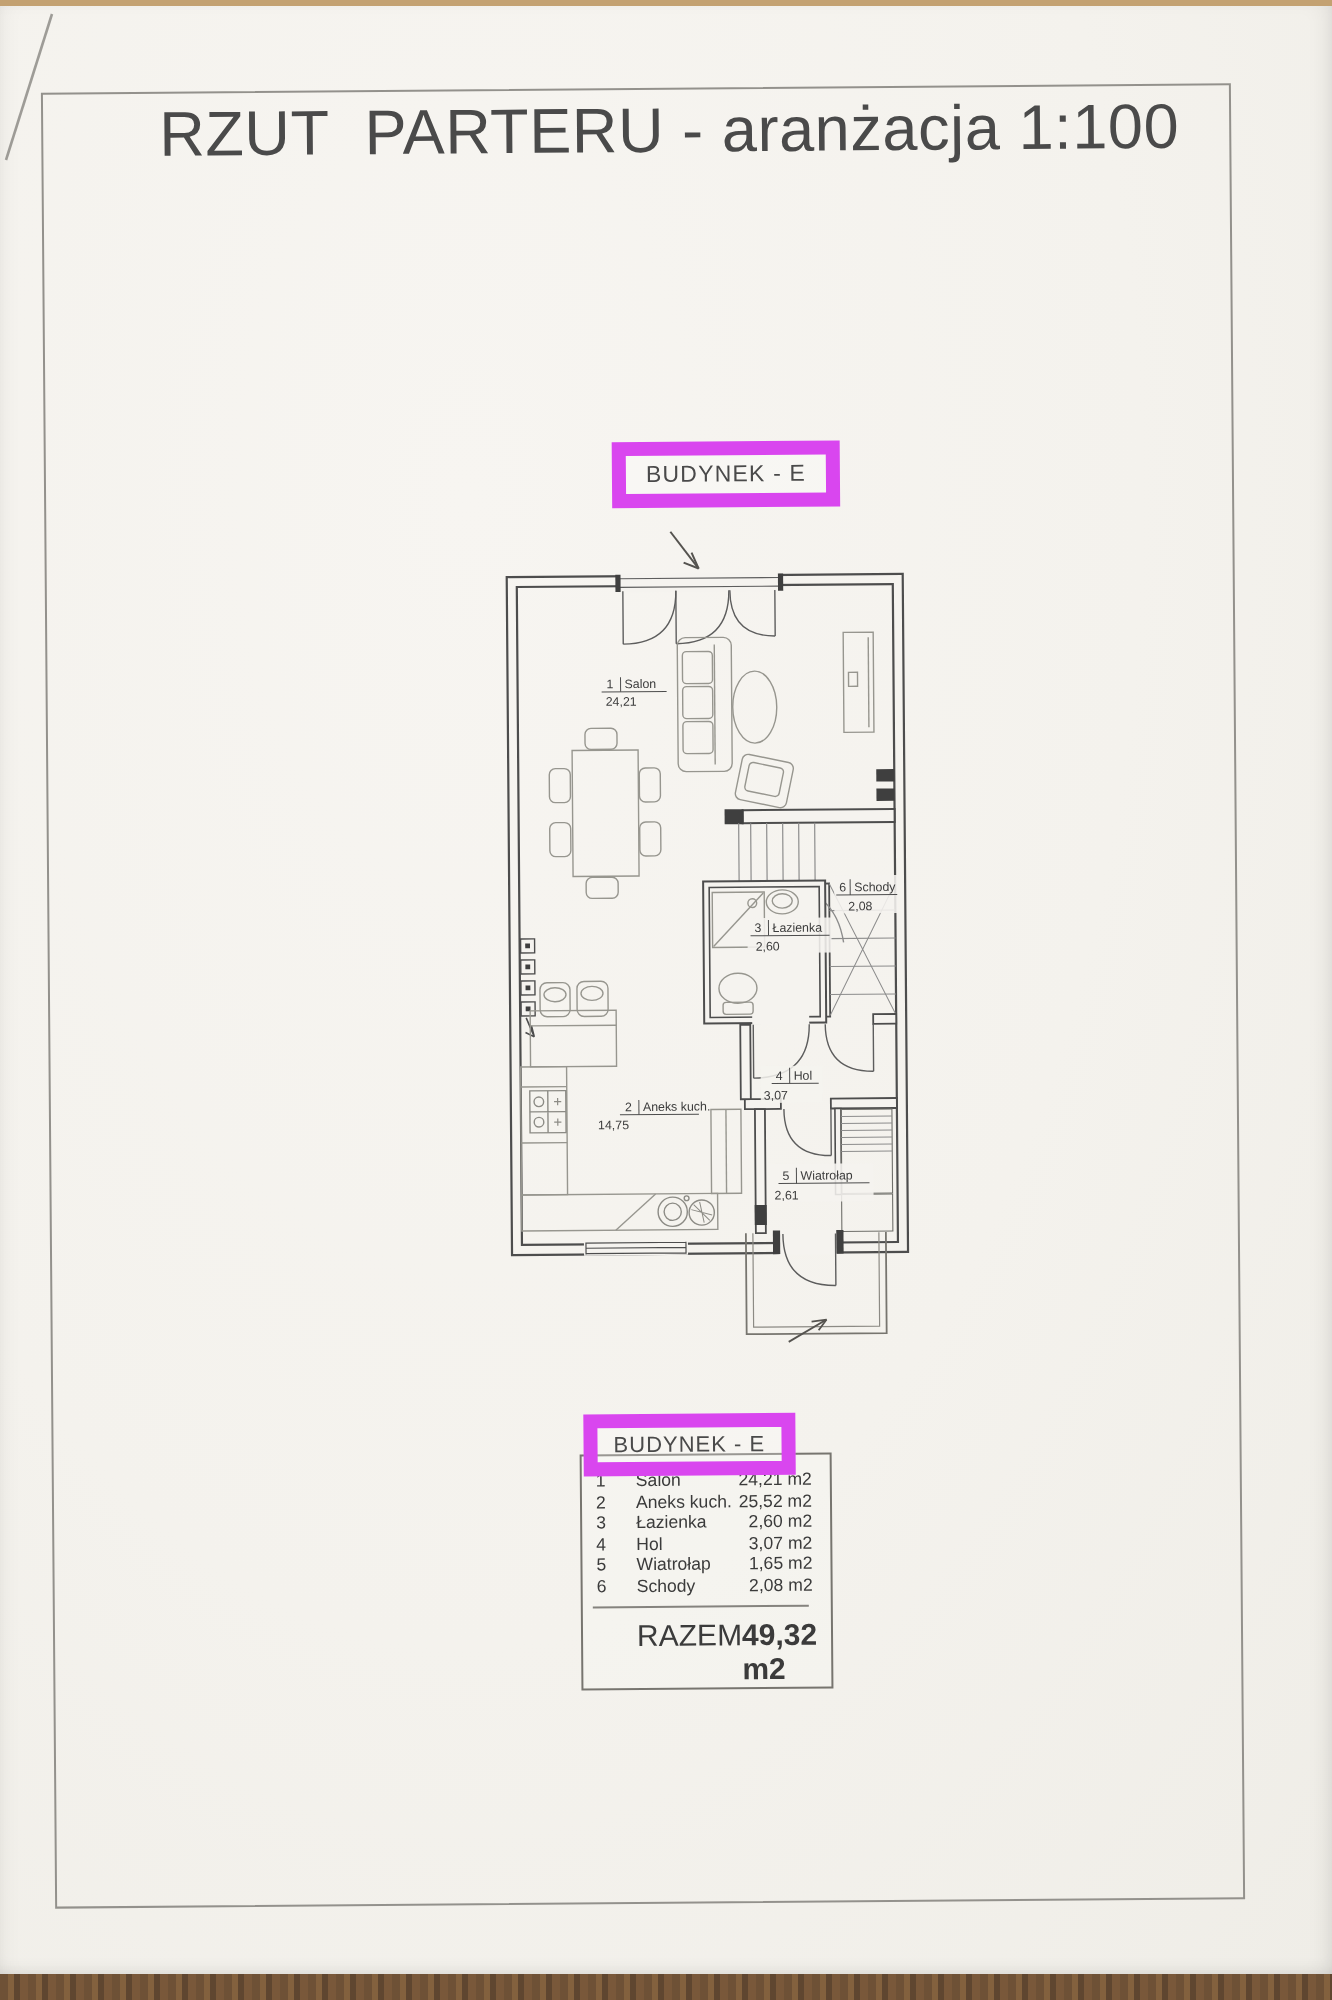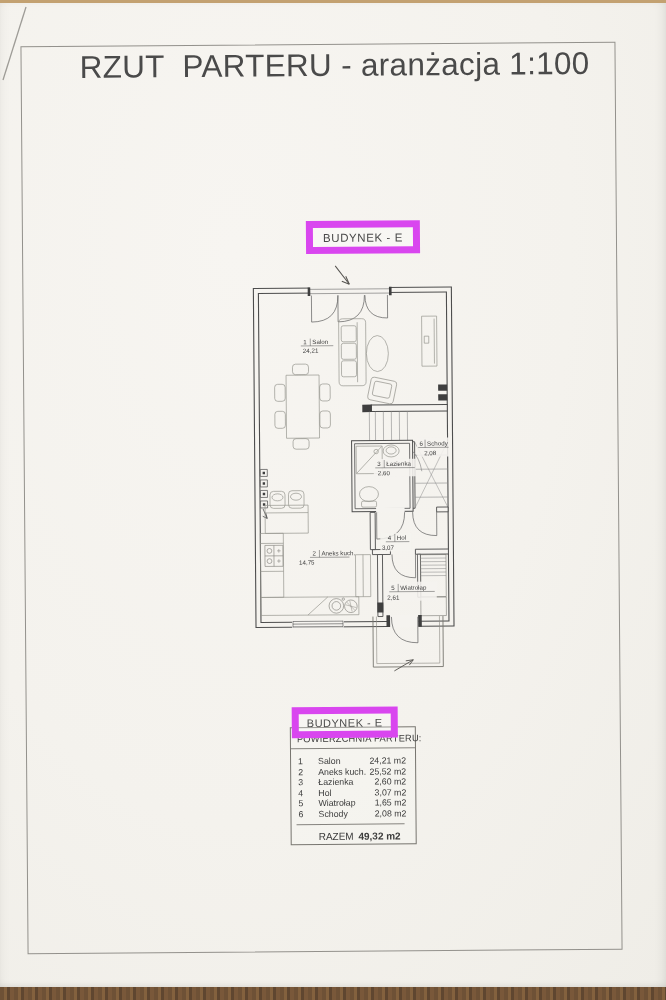--- a/index.html
+++ b/index.html
@@ -15,21 +15,21 @@
   .frame{position:absolute;left:24px;top:44px;width:593px;height:906px;border:1px solid #93918c;}
   .title{position:absolute;left:83px;top:47px;font-size:31.5px;color:#4a4a4a;letter-spacing:.3px;white-space:pre;}
   .tag{position:absolute;border:7px solid #d946ef;color:#4a4a4a;background:rgba(255,255,255,.25);}
   .tag.plan-tag{left:308px;top:221px;font-size:11.5px;letter-spacing:.6px;padding:4px 10px 3px;}
   .tag.legend-tag{left:290px;top:707px;font-size:11px;letter-spacing:.5px;padding:3px 8px 2px;z-index:2;}
   .legend-box{position:absolute;left:288px;top:727px;width:126px;height:118px;border:1px solid #77756f;color:#3b3b3b;box-sizing:border-box;background:rgba(255,255,255,.15);}
   .legend-header{font-size:9.3px;letter-spacing:.2px;padding:6px 6px 4px 6px;border-bottom:1px solid #85837e;white-space:nowrap;}
   .legend-rows{padding:7px 9px 0 7px;}
   .lrow{display:grid;grid-template-columns:20px 1fr auto;font-size:8.8px;line-height:10.6px;}
   .lrow .a{text-align:left;}
-  .legend-total{margin:4px 11px 0 5px;border-top:1px solid #85837e;padding:6px 4px 0 2px;display:grid;grid-template-columns:20px 1fr auto;font-size:10px;}
+  .legend-total{margin:4px 11px 0 5px;border-top:1px solid #85837e;padding:6px 4px 0 2px;display:grid;grid-template-columns:20px 1fr auto;font-size:15px;}
   .legend-total .a{text-align:left;font-weight:bold;}
   svg text{font-family:"Liberation Sans",sans-serif;}
   .corner-mark{position:absolute;left:0;top:0;}
 </style>
 </head>
 <body>
 
 <div id="page">
   <div class="top-strip"></div>
   <div class="wood"></div>
@@ -277,21 +277,20 @@
           <line x1="175.5" y1="180.5" x2="175.5" y2="188.3" stroke="#4d4d4d" stroke-width="0.5"></line>
           <text x="177.5" y="186.5">Schody</text>
           <line x1="168.5" y1="188.3" x2="199" y2="188.3" stroke="#4d4d4d" stroke-width="0.5"></line>
           <text x="174.5" y="196">2,08</text>
         </g>
       </g>
     </svg>
 
     <div class="tag legend-tag">BUDYNEK - E</div>
     <div class="legend-box">
-      <div class="legend-header">POWIERZCHNIA PARTERU:</div>
       <div class="legend-rows">
         <div class="lrow">
           <span>1</span>
           <span>Salon</span>
           <span class="a">24,21 m2</span>
         </div>
         <div class="lrow">
           <span>2</span>
           <span>Aneks kuch.</span>
           <span class="a">25,52 m2</span>

